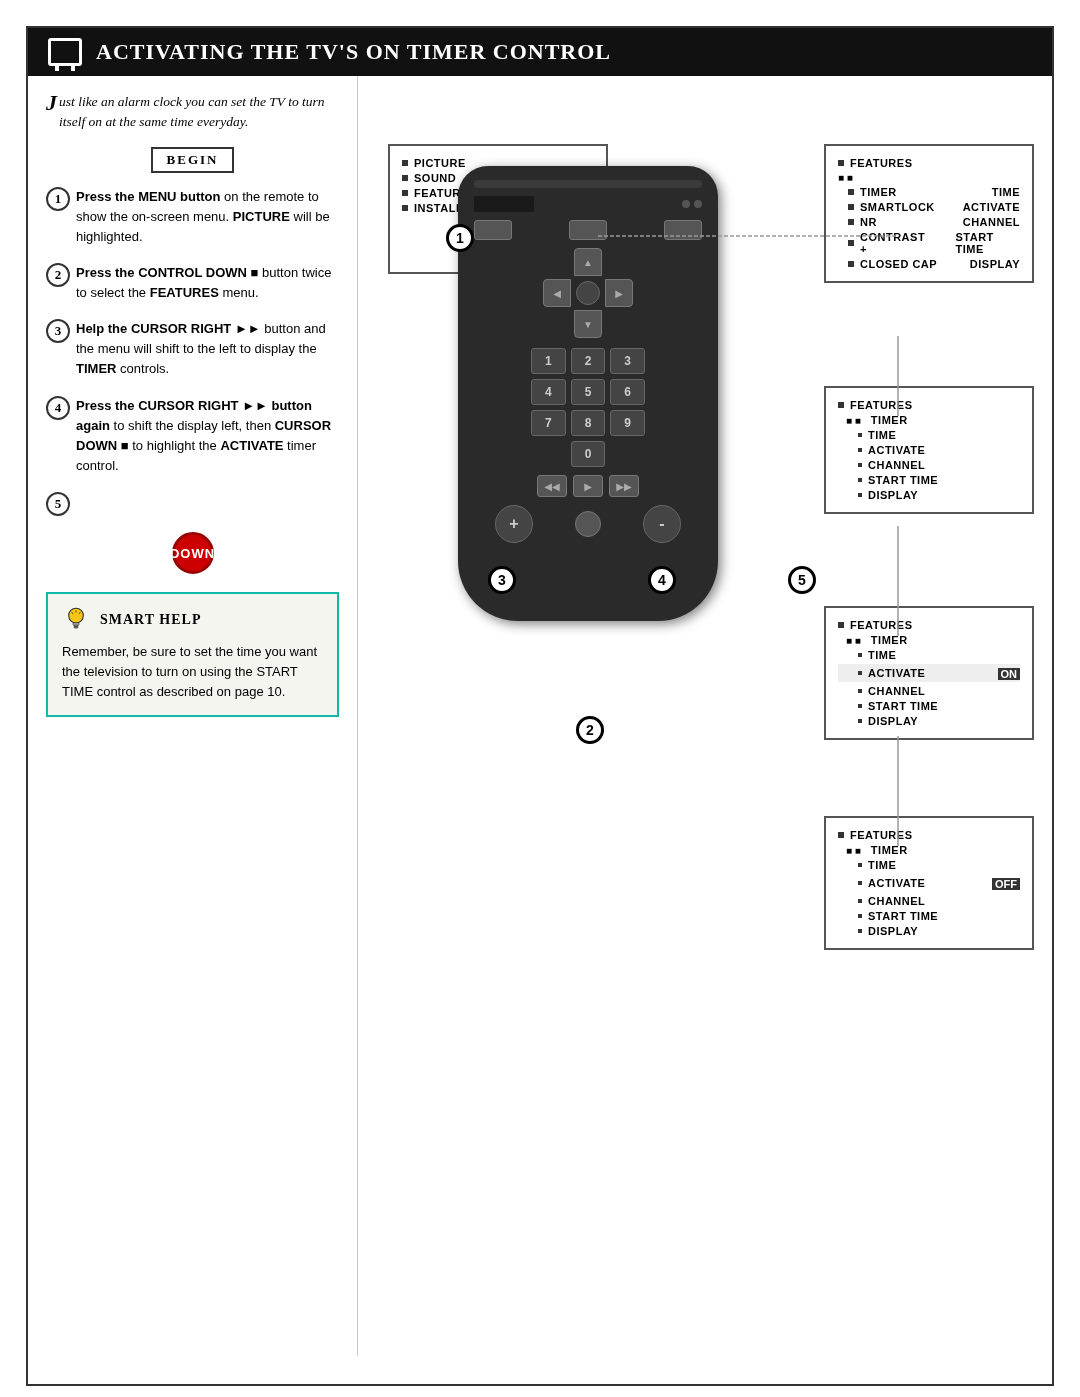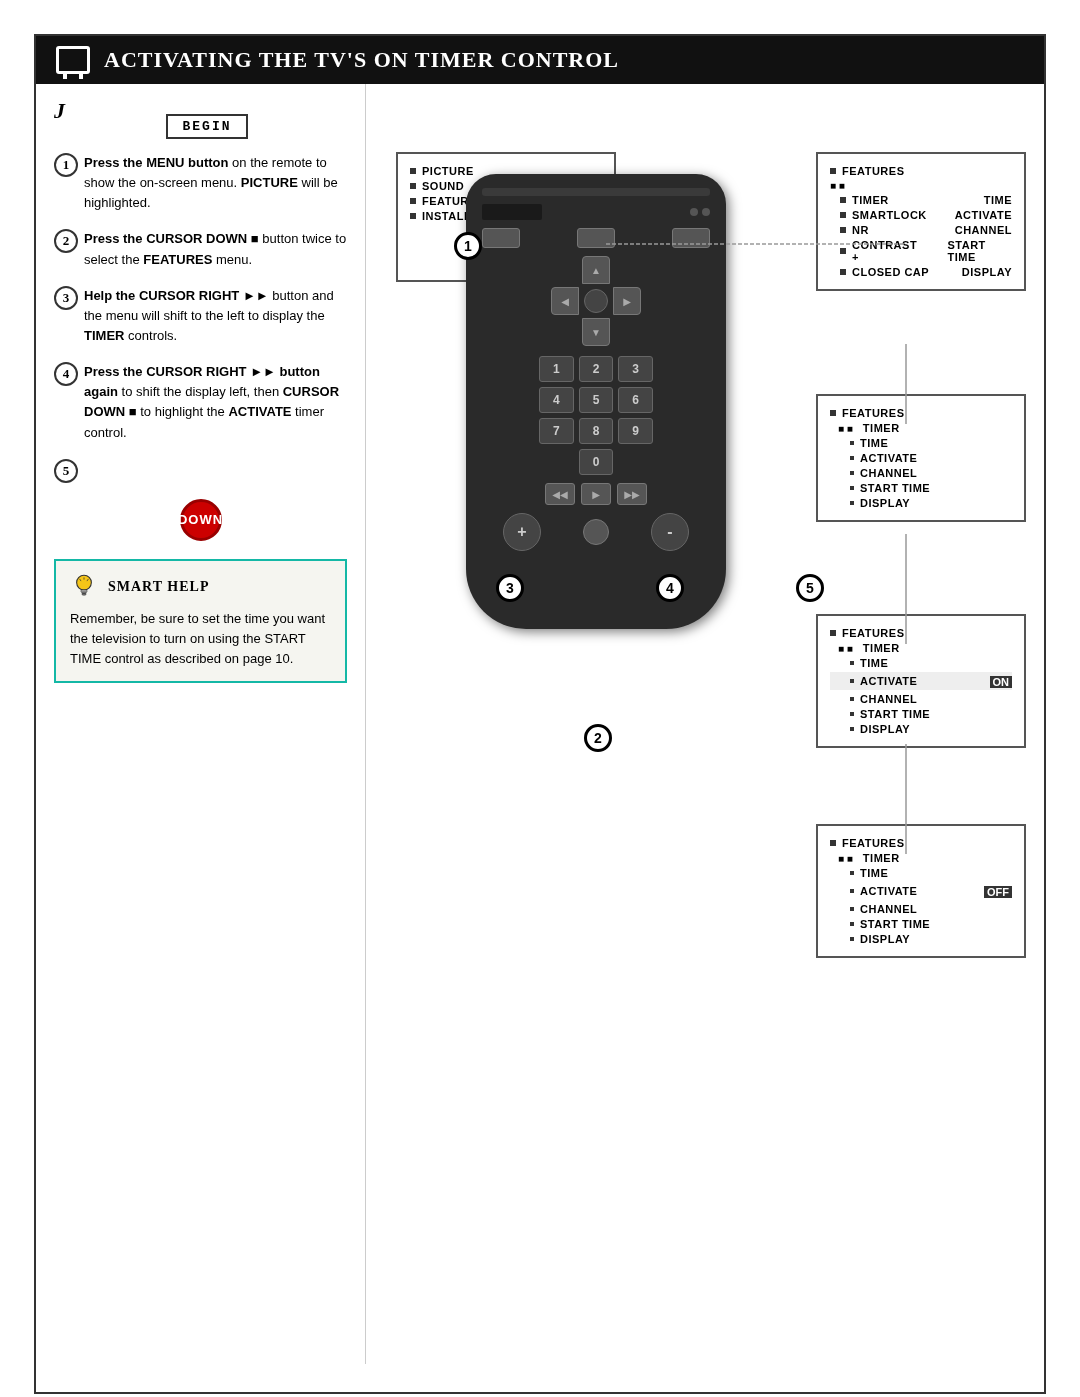--- a/index.html
+++ b/index.html
@@ -6,21 +6,21 @@
     body {
       background: #fff;
       font-family: Arial, sans-serif;
       width: 1080px;
       min-height: 1397px;
       position: relative;
     }
 
     .page-outer {
       border: 2px solid #333;
-      margin: 34px;
+      margin: 26px;
       padding: 0;
       min-height: 1360px;
       position: relative;
       background: #fff;
     }
 
     
     .page-header {
       background: #111;
       color: #fff;
@@ -96,21 +96,21 @@
       text-align: center;
       margin: 10px auto 14px;
     }
     .begin-badge span {
       display: inline-block;
       border: 2px solid #333;
       padding: 3px 14px;
       font-size: 13px;
       font-weight: bold;
       letter-spacing: 2px;
-      font-family: Liberation Mono, monospace;
+      font-family: Liberation Serif, serif;
     }
 
     .step {
       display: flex;
       align-items: flex-start;
       margin-bottom: 16px;
       gap: 6px;
     }
     .step-num {
       width: 24px;
@@ -318,38 +318,38 @@
 
   <div class="page-header">
     <div class="tv-icon"></div>
     <h1>ACTIVATING THE TV'S ON TIMER CONTROL</h1>
   </div>
 
   <div class="main-content">
 
     <div class="left-panel">
       <p class="intro-text">
-        <span class="drop-cap">J</span>
+        <span class="drop-cap">J</span><span>ust like an alarm clock you can set the TV to turn itself on at the same time everyday.</span>
       </p>
 
       <div class="begin-badge">
         <span>BEGIN</span>
       </div>
 
       <div class="step">
         <div class="step-num">1</div>
         <div class="step-text">
           <b>Press the MENU button</b> on the remote to show the on-screen menu. <b>PICTURE</b> will be highlighted.
         </div>
       </div>
 
       <div class="step">
         <div class="step-num">2</div>
         <div class="step-text">
-          <b>Press the CURSOR DOWN ■</b> button twice to select the <b>FEATURES</b> menu.
+          <b>Press the CONTROL DOWN ■</b> button twice to select the <b>FEATURES</b> menu.
         </div>
       </div>
 
       <div class="step">
         <div class="step-num">3</div>
         <div class="step-text">
           <b>Help the CURSOR RIGHT ►►</b> button and the menu will shift to the left to display the <b>TIMER</b> controls.
         </div>
       </div>
 

